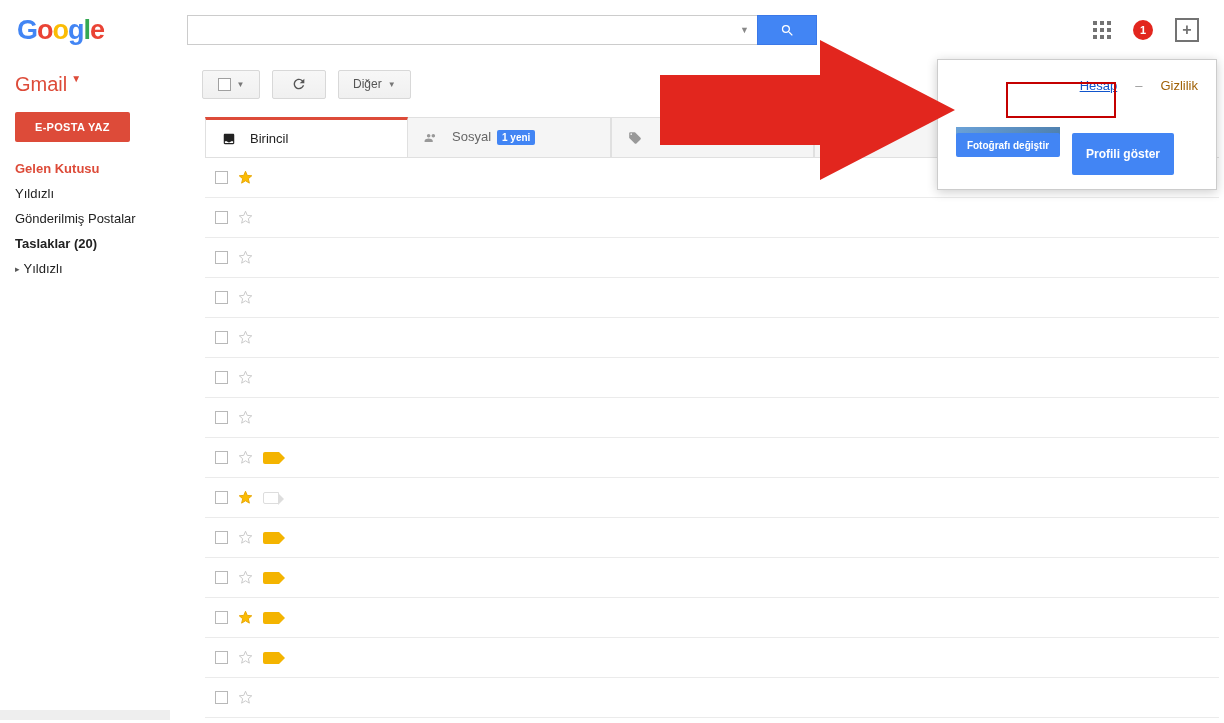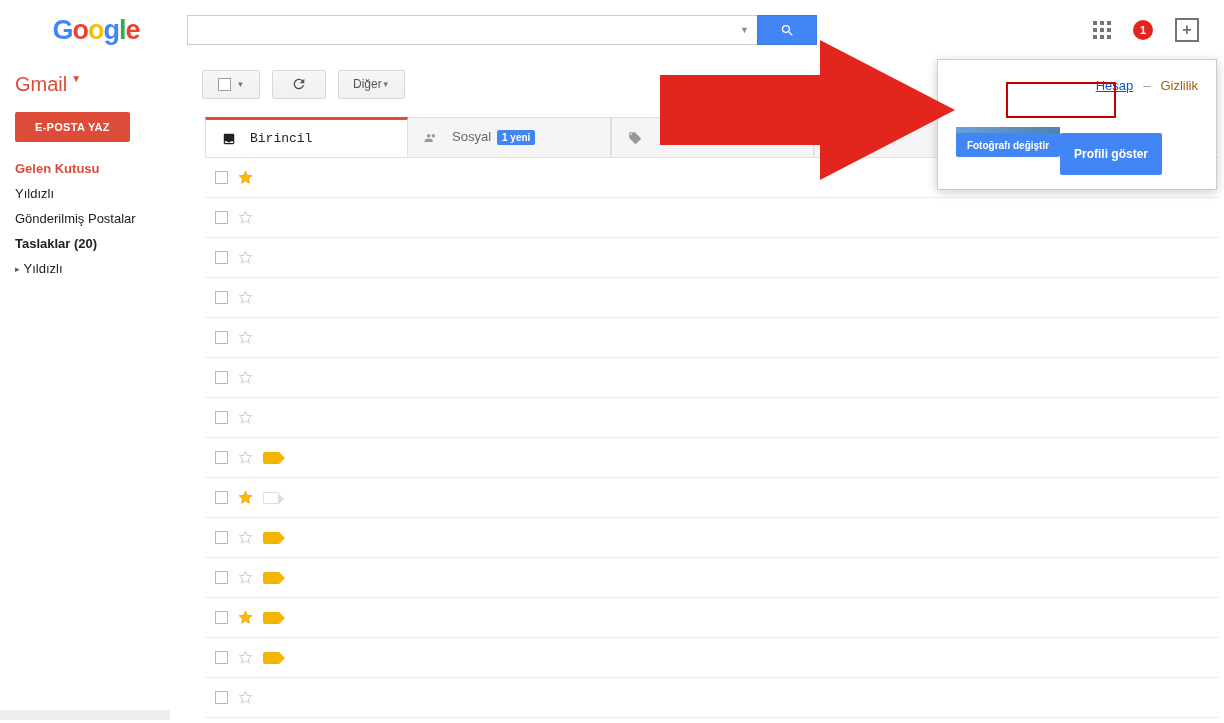--- a/index.html
+++ b/index.html
@@ -1,20 +1,20 @@
 <!DOCTYPE html>
 <html><head>
 <meta charset="utf-8">
 <style>
 * { box-sizing: border-box; margin: 0; padding: 0; }
 body { font-family: Arial, sans-serif; font-size: 13px; color: #222; background: #fff; width: 1224px; height: 723px; overflow: hidden; position: relative; }
 
 
 .header { display: flex; align-items: center; padding: 12px 15px 12px 15px; height: 60px; }
-.logo { width: 160px; padding-left: 2px; text-align: center; }
+.logo { width: 160px; padding-left: 2px; }
 .logo-text { font-family: Arial, sans-serif; font-size: 27px; font-weight: bold; letter-spacing: -1px; }
 .logo-g1 { color: #4285f4; }
 .logo-o1 { color: #ea4335; }
 .logo-o2 { color: #fbbc05; }
 .logo-g2 { color: #4285f4; }
 .logo-l { color: #34a853; }
 .logo-e { color: #ea4335; }
 
 .search-area { display: flex; align-items: center; margin-left: 12px; }
 .search-box { width: 570px; height: 30px; border: 1px solid #ccc; border-right: none; background: #fff; padding: 0 8px; display: flex; align-items: center; justify-content: flex-end; }
@@ -33,39 +33,39 @@
 .gmail-label { width: 175px; color: #dd4b39; font-size: 20px; display: flex; align-items: flex-start; cursor: pointer; }
 .gmail-label .caret { font-size: 10px; margin-left: 4px; color: #dd4b39; }
 
 .toolbar-buttons { display: flex; gap: 12px; margin-left: 12px; }
 .tb-btn { height: 29px; border: 1px solid #d8d8d8; background: linear-gradient(#f7f7f7,#f0f0f0); border-radius: 2px; display: flex; align-items: center; justify-content: center; cursor: pointer; color: #555; font-size: 12px; }
 .tb-select { width: 58px; padding: 0 8px; gap: 6px; }
 .tb-checkbox { width: 13px; height: 13px; border: 1px solid #a0a0a0; background: #fff; }
 .tb-caret { font-size: 8px; color: #777; }
 .tb-refresh { width: 54px; }
 .tb-refresh svg { width: 16px; height: 16px; fill: #555; }
-.tb-more { padding: 0 14px; gap: 0; }
+.tb-more { padding: 0 14px; gap: 6px; }
 
 .toolbar-right-text { margin-left: auto; color: #777; font-size: 12px; padding-right: 60px; }
 
 
 .sidebar { position: absolute; left: 15px; top: 112px; width: 165px; }
 .compose-btn { background: #dd4b39; color: #fff; font-weight: bold; font-size: 11px; padding: 9px 20px; border: none; border-radius: 2px; cursor: pointer; letter-spacing: 0.3px; }
 .nav-list { margin-top: 14px; list-style: none; }
 .nav-list li { padding: 5px 0; font-size: 13px; color: #222; cursor: pointer; display: flex; align-items: center; }
 .nav-list li.active { color: #dd4b39; font-weight: bold; }
 .nav-list li.bold { font-weight: bold; }
 .nav-caret { font-size: 9px; margin-right: 4px; color: #555; }
 
 
 .main { position: absolute; left: 205px; top: 117px; right: 5px; }
 
 .tabs { display: flex; border-bottom: 1px solid #e0e0e0; }
 .tab { flex: 0 0 203px; height: 40px; border: 1px solid #e0e0e0; border-bottom: none; display: flex; align-items: center; padding: 0 14px; gap: 12px; cursor: pointer; background: #f5f5f5; color: #666; font-size: 13px; }
-.tab.active { background: #fff; border-top: 3px solid #dd4b39; color: #222; font-weight: normal; font-family: Liberation Mono, monospace; }
+.tab.active { background: #fff; border-top: 3px solid #dd4b39; color: #222; font-weight: normal; }
 .tab.active + .tab { border-left: none; }
 .tab-icon { width: 18px; height: 14px; }
 .tab-badge { background: #4285f4; color: #fff; font-size: 10px; padding: 2px 5px; border-radius: 2px; font-weight: bold; }
 .tab-col { display: flex; flex-direction: column; line-height: 1.1; justify-content: flex-end; }
 .tab-row { display: flex; align-items: center; gap: 6px; }
 .tab4-text { font-size: 11px; color: #999; }
 
 .mail-list { border-top: none; }
 .mail-row { height: 40px; border-bottom: 1px solid #ebebeb; display: flex; align-items: center; padding: 0 10px; gap: 10px; cursor: pointer; }
 .row-checkbox { width: 13px; height: 13px; border: 1px solid #b8b8b8; background: #fff; flex-shrink: 0; }
@@ -74,21 +74,21 @@
 .star.on svg { fill: #fbbc05; stroke: #e8a500; }
 .star.off svg { fill: none; stroke: #c8c8c8; }
 .folder-tag { width: 16px; height: 12px; background: #f4b400; border-radius: 2px 0 0 2px; position: relative; }
 .folder-tag::after { content: ''; position: absolute; right: -6px; top: 0; border-top: 6px solid transparent; border-bottom: 6px solid transparent; border-left: 6px solid #f4b400; }
 .folder-tag.empty { background: #fff; border: 1px solid #ddd; }
 .folder-tag.empty::after { border-left-color: #ddd; }
 
 
 .account-popup { position: absolute; right: 7px; top: 59px; width: 280px; background: #fff; border: 1px solid #ccc; box-shadow: 0 2px 10px rgba(0,0,0,0.2); z-index: 100; }
 .popup-top { padding: 18px 18px 14px 18px; }
-.popup-top-row { display: flex; justify-content: flex-end; align-items: center; gap: 10px; font-size: 13px; margin-bottom: 8px; }
+.popup-top-row { display: flex; justify-content: flex-end; align-items: center; gap: 18px; font-size: 13px; margin-bottom: 8px; }
 .popup-link { color: #1155cc; text-decoration: underline; cursor: pointer; }
 .popup-sep { color: #999; }
 .popup-privacy { color: #a16207; cursor: pointer; }
 .popup-highlight-box { position: absolute; right: 100px; top: 22px; width: 110px; height: 36px; border: 2px solid #c40000; pointer-events: none; }
 .popup-buttons { display: flex; gap: 12px; padding: 0 18px 16px 18px; justify-content: flex-start; }
 .popup-photo { width: 104px; height: 24px; background: #4285f4; color: #fff; font-size: 10px; display: flex; align-items: center; justify-content: center; cursor: pointer; font-weight: bold; border-radius: 2px; }
 .popup-white { border: 1px solid #d8d8d8; background: #fff; color: #555; padding: 6px 14px; font-size: 12px; cursor: pointer; border-radius: 2px; }
 .popup-blue { background: #4285f4; color: #ffffff; padding: 14px 14px; font-size: 12px; cursor: pointer; border: none; border-radius: 2px; font-weight: bold; }
 .popup-bottom { border-top: 1px solid #e8e8e8; background: #f5f5f5; padding: 12px 18px; display: flex; justify-content: space-between; }
 .popup-img-placeholder { width: 104px; height: 24px; background: linear-gradient(135deg,#6ba2d8,#4a7ba8); margin-bottom: 10px;}
@@ -309,21 +309,21 @@
       <span class="popup-link">Hesap</span>
       <span class="popup-sep">–</span>
       <span class="popup-privacy">Gizlilik</span>
     </div>
     <div style="height:26px;"></div>
     <div class="popup-buttons" style="padding:0;">
       <div style="display:flex;flex-direction:column;">
         <div class="popup-img-placeholder"></div>
       </div>
     </div>
-    <div style="display:flex;margin-top:-28px;">
+    <div style="display:flex;gap:12px;margin-top:-28px;">
       <div class="popup-photo">Fotoğrafı değiştir</div>
       <button class="popup-blue">Profili göster</button>
     </div>
   </div>
 </div>
 
 <div class="big-arrow">
   <svg viewBox="0 0 300 150">
     <polygon points="0,40 160,40 160,5 295,75 160,145 160,110 0,110" fill="#e2261e"></polygon>
   </svg>

